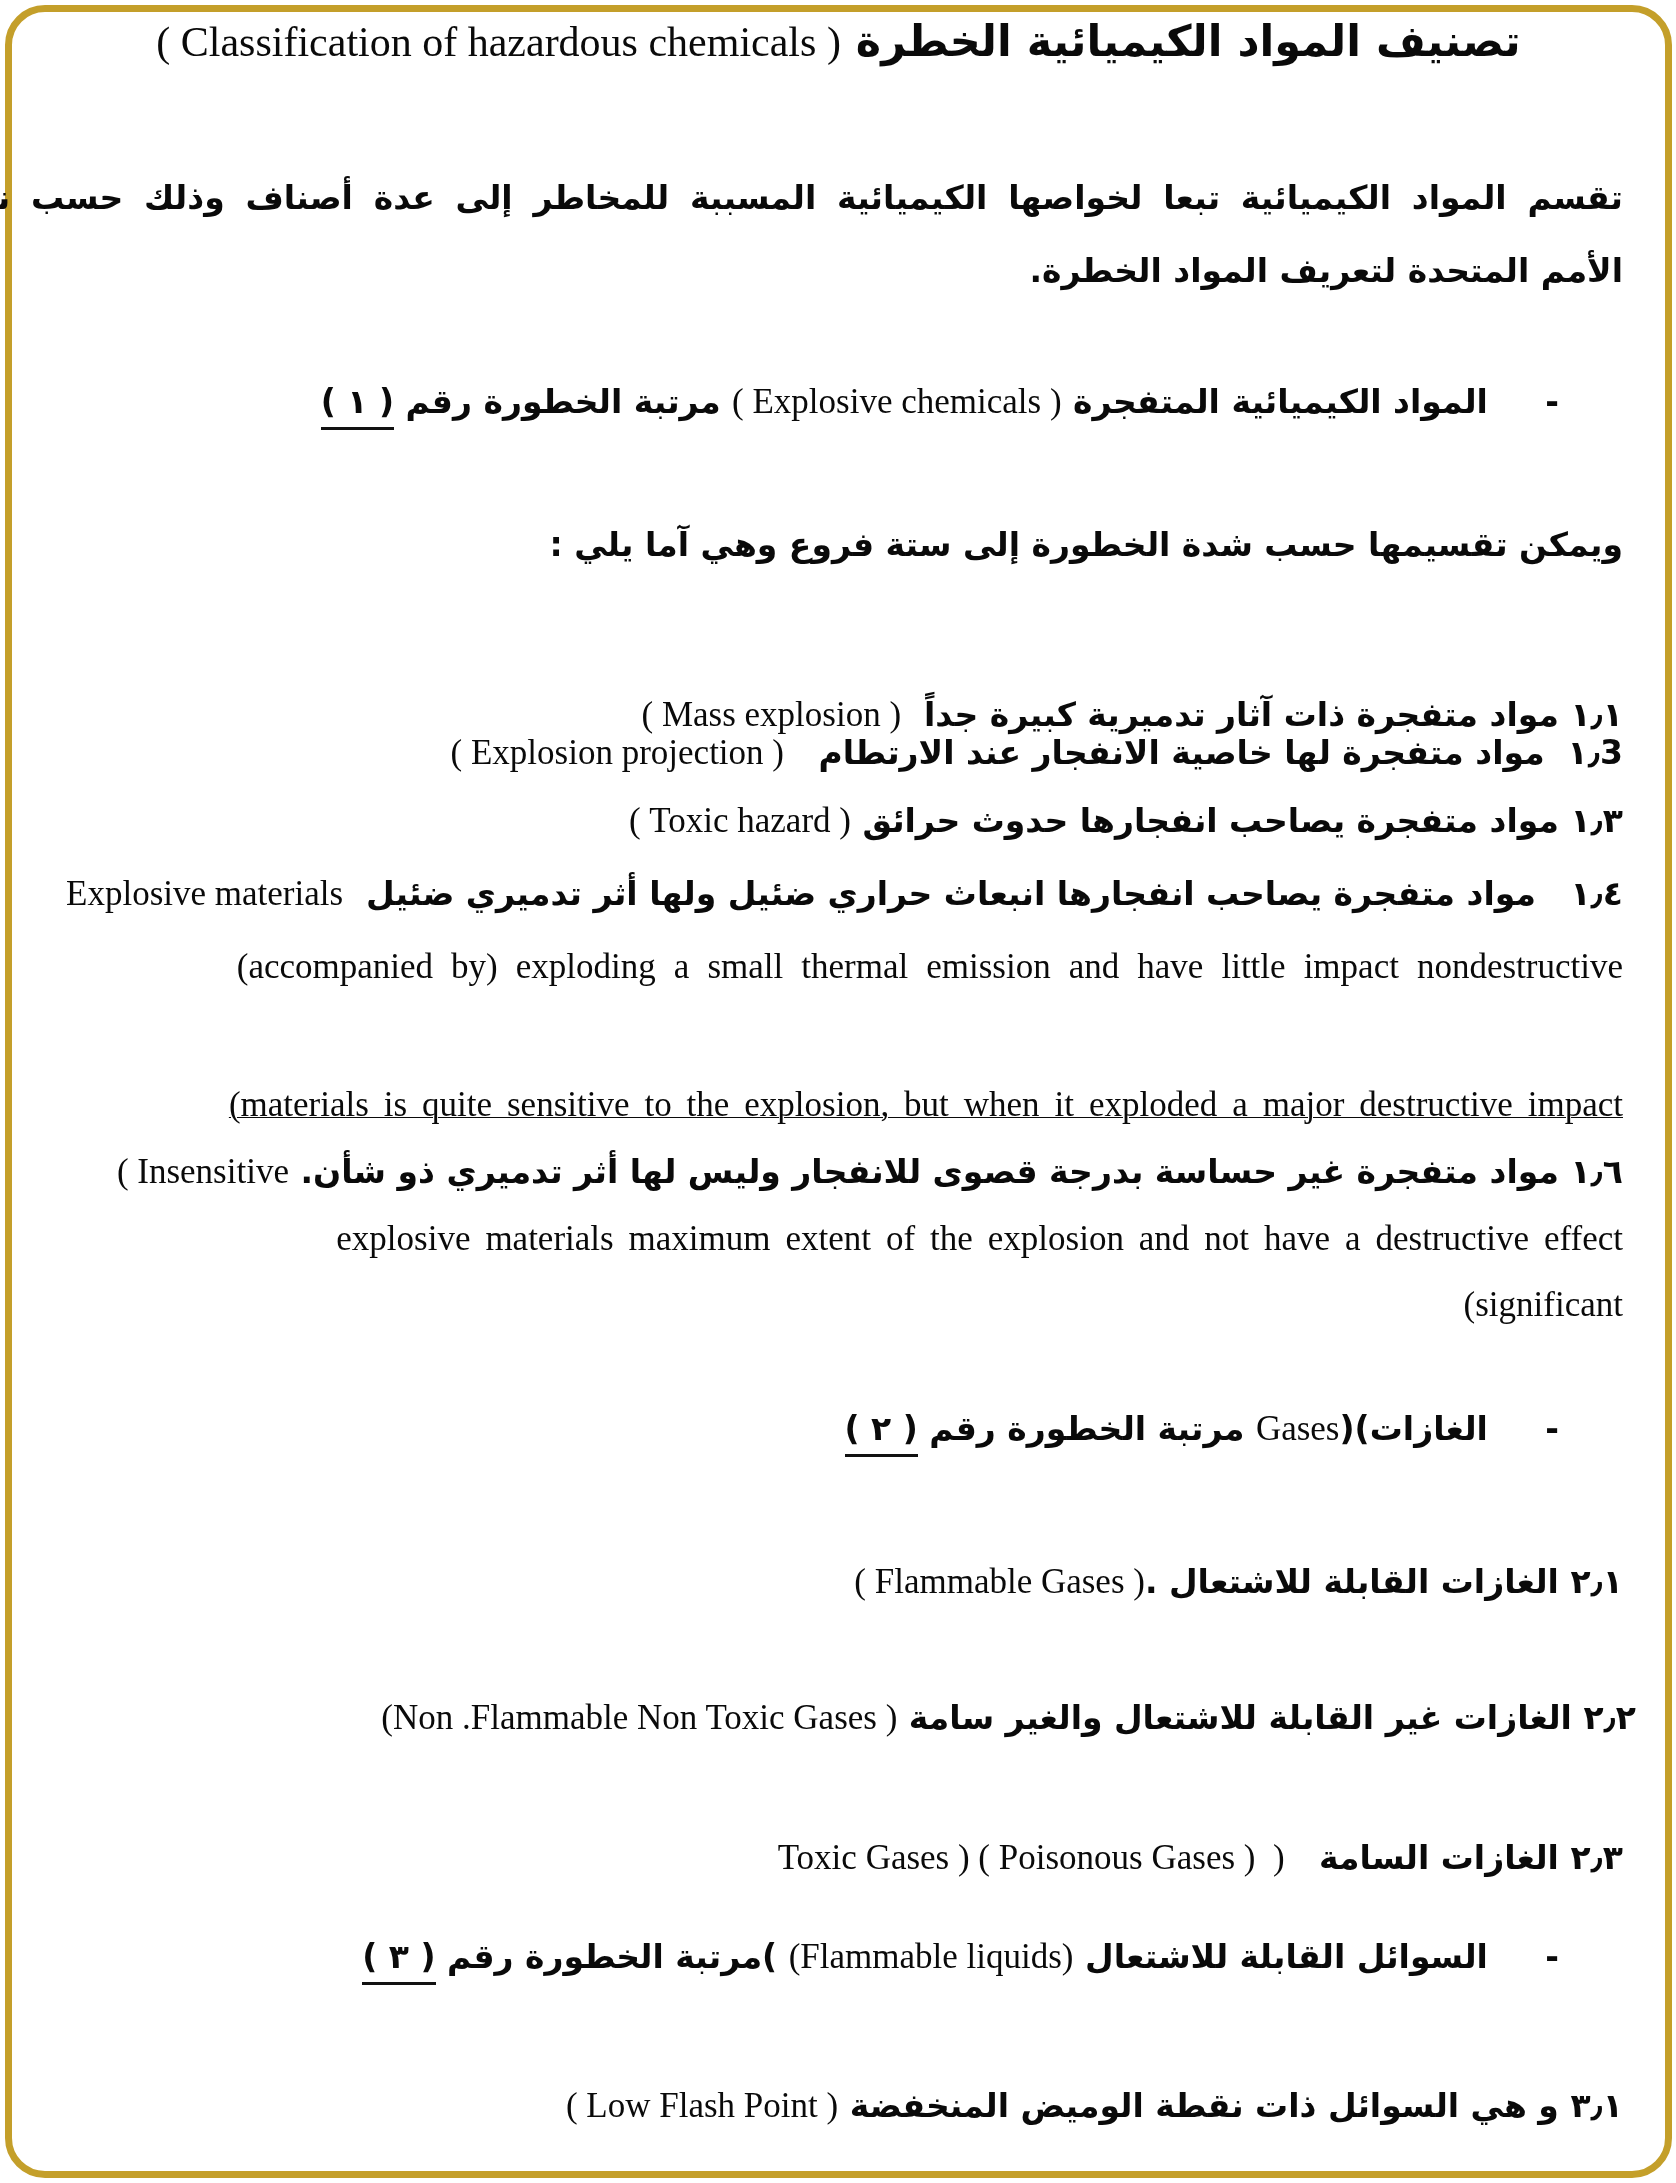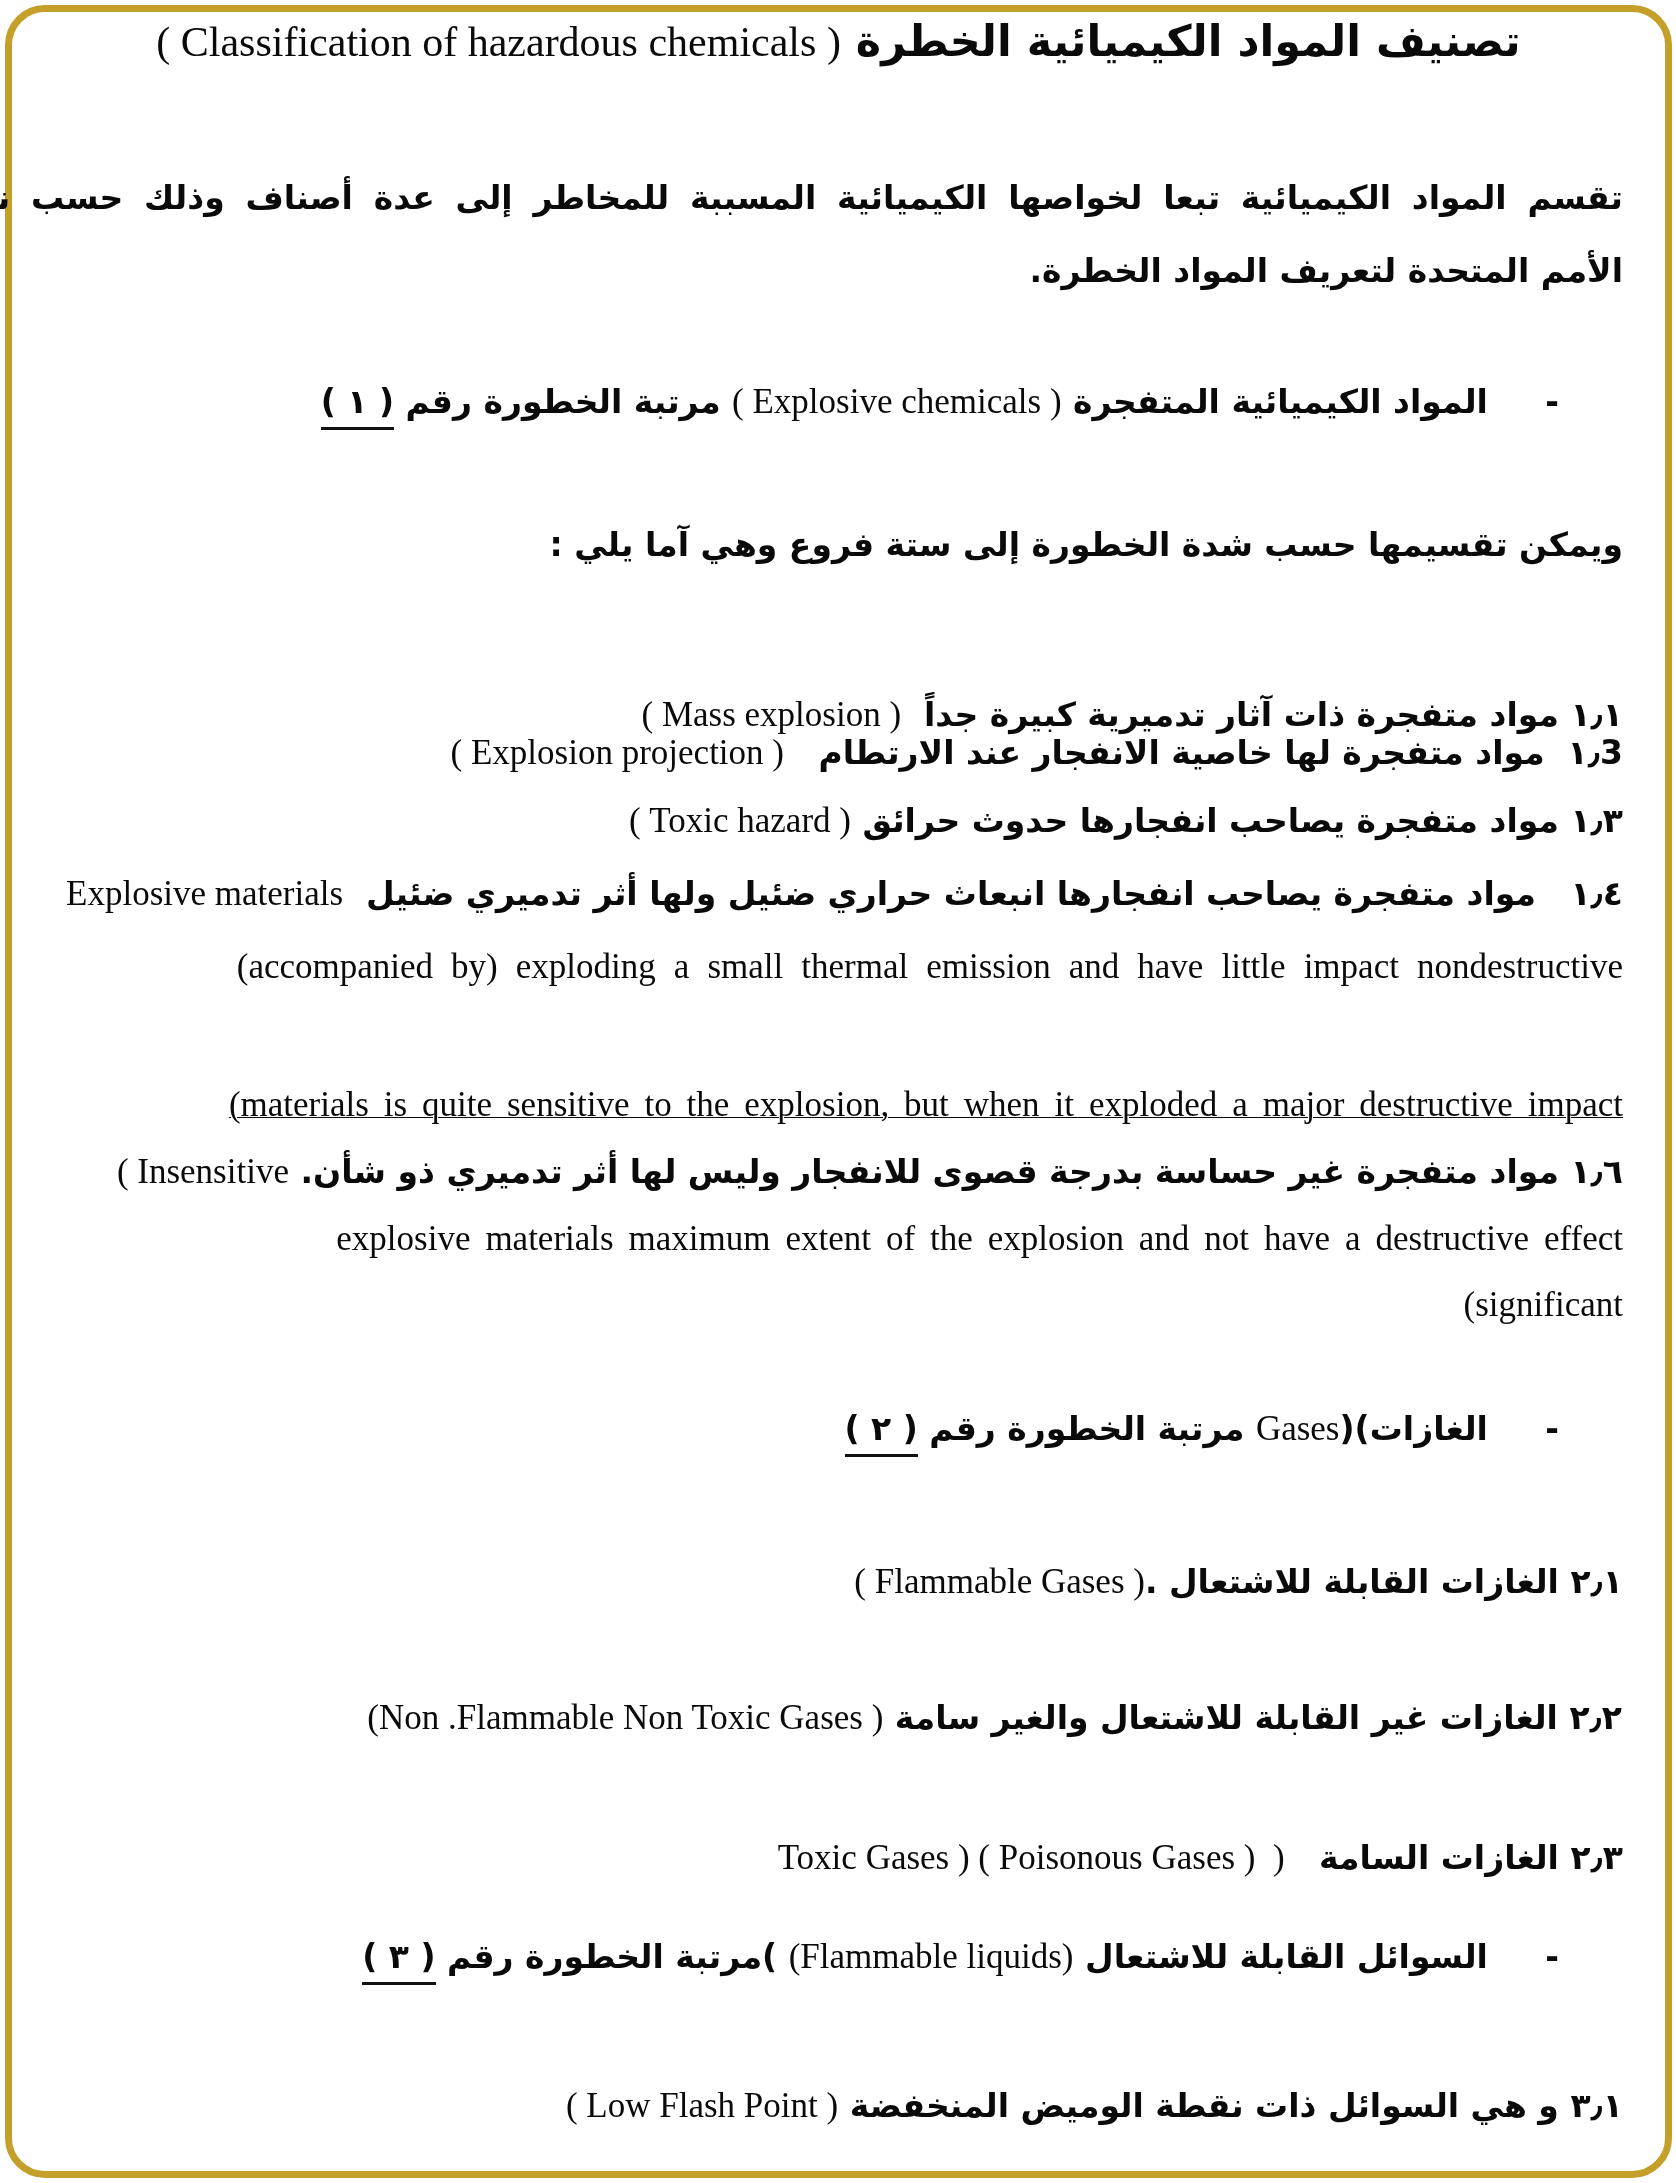--- a/index.html
+++ b/index.html
@@ -37,18 +37,18 @@
     <div class="line" style="top: 730px; right: 54px;"><span dir="rtl" class="ar">١٫3  مواد متفجرة لها خاصية الانفجار عند الارتطام   </span><span dir="ltr" class="en">( Explosion projection )</span></div>
     <div class="line" style="top: 798px; right: 54px;"><span dir="rtl" class="ar">١٫٣ مواد متفجرة يصاحب انفجارها حدوث حرائق </span><span dir="ltr" class="en">( Toxic hazard )</span></div>
     <div class="line" style="top: 871px; right: 54px;"><span dir="rtl" class="ar">١٫٤   مواد متفجرة يصاحب انفجارها انبعاث حراري ضئيل ولها أثر تدميري ضئيل  </span><span dir="ltr" class="en">Explosive materials</span></div>
     <div class="line enline" style="top: 944px; right: 54px; word-spacing: 9.3px;"><span dir="ltr" class="en">(accompanied by) exploding a small thermal emission and have little impact nondestructive</span></div>
     <div class="line enline" style="top: 1082px; right: 54px; word-spacing: 6.2px; text-decoration: underline;"><span dir="ltr" class="en">(materials is quite sensitive to the explosion, but when it exploded a major destructive impact</span></div>
     <div class="line" style="top: 1149px; right: 54px;"><span dir="rtl" class="ar">١٫٦ مواد متفجرة غير حساسة بدرجة قصوى للانفجار وليس لها أثر تدميري ذو شأن. </span><span dir="ltr" class="en">( Insensitive</span></div>
     <div class="line enline" style="top: 1216px; right: 54px; word-spacing: 6.2px;"><span dir="ltr" class="en">explosive materials maximum extent of the explosion and not have a destructive effect</span></div>
     <div class="line enline" style="top: 1282px; right: 54px;"><span dir="ltr" class="en">(significant</span></div>
     <div class="line" style="top: 1406px; right: 118px;"><span dir="rtl" class="ar">-     الغازات)(</span><span dir="ltr" class="en">Gases</span><span dir="rtl" class="ar"> مرتبة الخطورة رقم </span><span dir="rtl" class="ar u">( ٢ )</span></div>
     <div class="line" style="top: 1559px; right: 54px;"><span dir="rtl" class="ar">٢٫١ الغازات القابلة للاشتعال .</span><span dir="ltr" class="en">( Flammable Gases )</span></div>
-    <div class="line" style="top: 1695px; right: 55px;"><span dir="rtl" class="ar">٢٫٢ الغازات غير القابلة للاشتعال والغير سامة </span><span dir="ltr" class="en">(Non .Flammable Non Toxic Gases )</span></div>
+    <div class="line" style="top: 1695px; right: 41px;"><span dir="rtl" class="ar">٢٫٢ الغازات غير القابلة للاشتعال والغير سامة </span><span dir="ltr" class="en">(Non .Flammable Non Toxic Gases )</span></div>
     <div class="line" style="top: 1835px; right: 54px;"><span dir="rtl" class="ar">٢٫٣ الغازات السامة   </span><span dir="ltr" class="en">Toxic Gases ) ( Poisonous Gases )  )</span></div>
     <div class="line" style="top: 1934px; right: 118px;"><span dir="rtl" class="ar">-     السوائل القابلة للاشتعال </span><span dir="ltr" class="en">(Flammable liquids)</span><span dir="rtl" class="ar"> )مرتبة الخطورة رقم </span><span dir="rtl" class="ar u">( ٣ )</span></div>
     <div class="line" style="top: 2083px; right: 54px;"><span dir="rtl" class="ar">٣٫١ و هي السوائل ذات نقطة الوميض المنخفضة </span><span dir="ltr" class="en">( Low Flash Point )</span></div>
   </main>
 
 
 </body></html>

